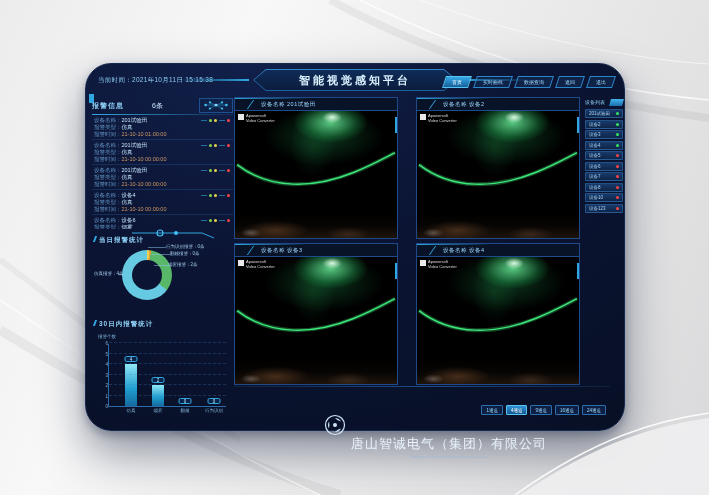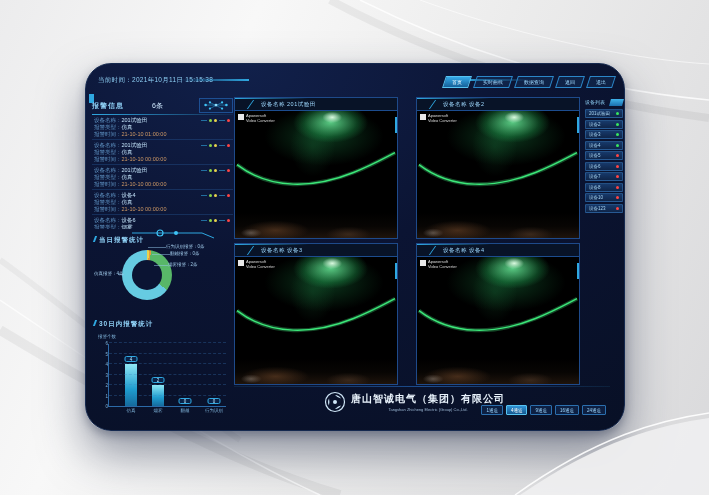--- a/index.html
+++ b/index.html
@@ -111,21 +111,21 @@
   .dev-item { position:relative; height:9px; margin-bottom:1.5px; display:flex; align-items:center;
     background:linear-gradient(180deg,#17396a,#0f2549); border:1px solid rgba(60,130,200,.45);
     border-radius:1px; padding:0 3px; cursor:pointer; }
   .dev-name { font-size:4.5px; color:#a8d4f0; white-space:nowrap; overflow:hidden; flex:1; }
   .dev-dot { width:3px; height:3px; border-radius:50%; flex:none; }
 
   
   .foot-line { position:absolute; left:148px; right:14px; top:322px; height:1px; background:linear-gradient(90deg,rgba(47,168,225,.1),#1c4c8e,rgba(47,168,225,.1)); }
   .company { position:absolute; left:238px; top:327px; display:flex; align-items:center; gap:5px; }
   .co-txt { text-align:center; }
-  .co-cn { font-size:10px; font-weight:bold; color:#e8f2fb; letter-spacing:1px; }
+  .co-cn { font-size:13px; font-weight:normal; color:#e8f2fb; letter-spacing:1px;margin-top:44px; }
   .co-en { font-size:4px; color:#9db8d4; margin-top:1px; }
   .channels { position:absolute; right:18px; top:341px; display:flex; gap:3px; }
   .ch-btn { height:10px; padding:0 4px; display:flex; align-items:center; border:1px solid #2b6fae;
     border-radius:1px; background:rgba(20,52,100,.45); font-size:4.5px; color:#9fd9ff; cursor:pointer; white-space:nowrap; }
   .ch-btn.active { background:linear-gradient(180deg,#2f93d6,#15578f); border-color:#57c3f2; color:#fff; }
 </style>
 </head>
 <body>
 
 <div class="stage">
@@ -138,20 +138,23 @@
     <path d="M0,300 C90,360 200,440 320,495" stroke="rgba(255,255,255,.7)" stroke-width="1.5" fill="none"></path>
     <path d="M0,260 C70,310 150,380 240,440" stroke="rgba(0,0,0,.04)" stroke-width="6" fill="none"></path>
   </svg>
 
   <div class="dashboard">
 
     <div class="hdr-time">当前时间：2021年10月11日 15:15:38</div>
     <div class="corner-chip"></div>
     <div class="title-wing l"></div>
     <div class="title-wing r"></div>
+    <div class="title-wrap">
+      <div class="title-plate">智能视觉感知平台</div>
+    </div>
     <div class="nav">
       <div class="nav-btn active">
           <span>首页</span>
         </div>
       <div class="nav-btn">
           <span>实时曲线</span>
         </div>
       <div class="nav-btn">
           <span>数据查询</span>
         </div>

